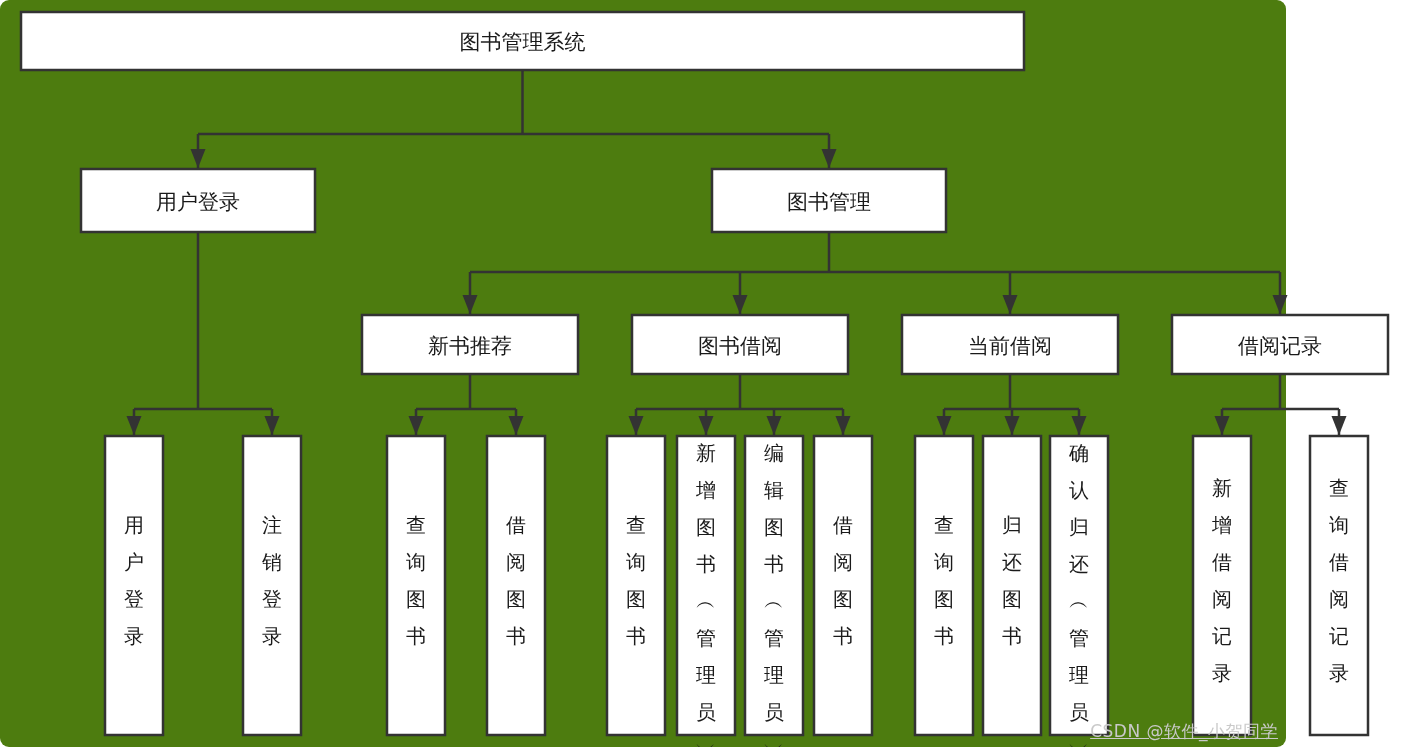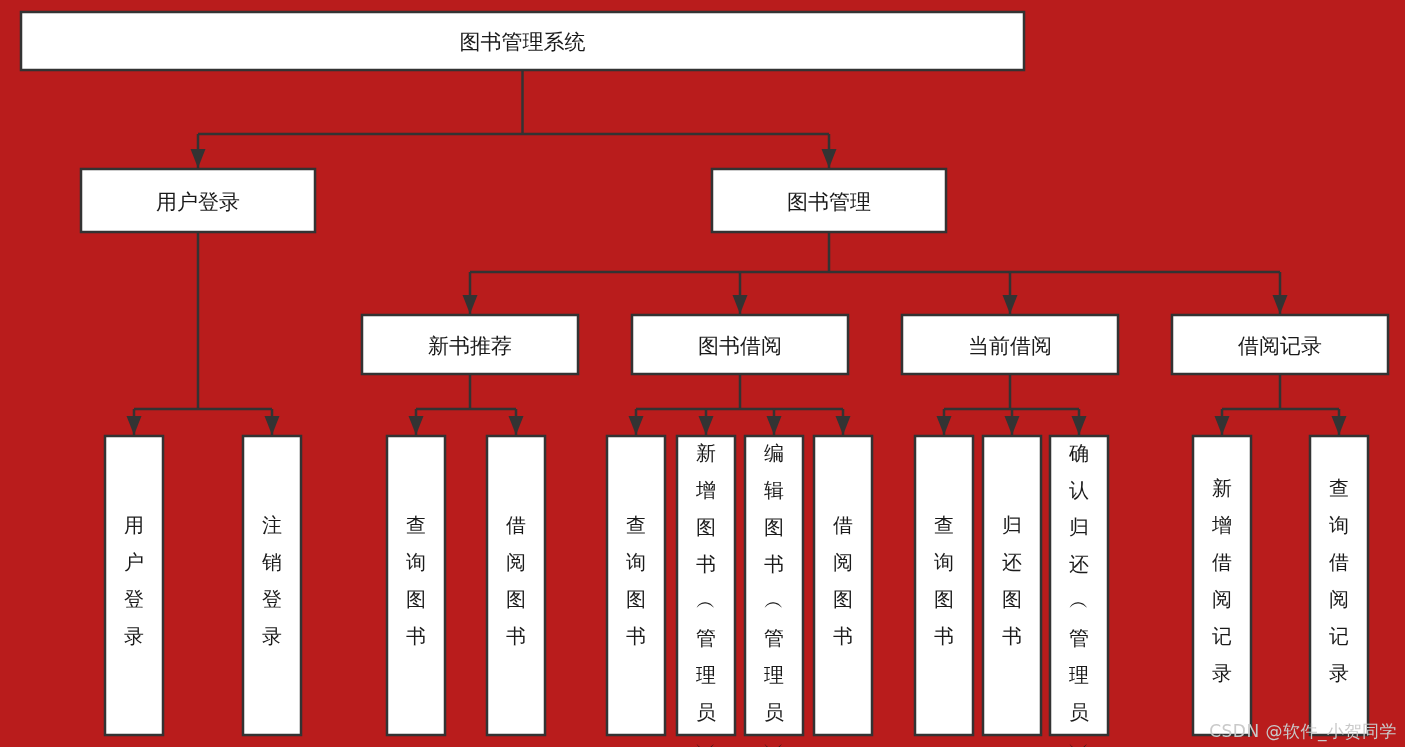--- a/index.html
+++ b/index.html
@@ -8,23 +8,24 @@
     background: #ffffff;
   }
   body {
     width: 1405px;
     height: 747px;
     font-family: "DejaVu Sans", "Liberation Sans", sans-serif;
     overflow: hidden;
   }
   #diagram-root {
     position: relative;
-    width: 1405px;
+    width: 1286px;
     height: 747px;
-    background: #b91c1c;
+    background: #4d7c0f;
+    border-radius: 9px;
   }
   svg.canvas {
     position: absolute;
     top: 0;
     left: 0;
     width: 1405px;
     height: 747px;
   }
   .node-box {
     fill: #ffffff;
@@ -57,20 +58,21 @@
   .watermark-text {
     position: absolute;
     right: 8px;
     bottom: 4px;
     font-family: "DejaVu Sans", "Liberation Sans", sans-serif;
     font-size: 17px;
     color: #c9c9c9;
     white-space: nowrap;
     letter-spacing: 0.5px;
     user-select: none;
+    text-decoration: underline;
   }
 </style>
 </head>
 <body>
 
 <div id="diagram-root">
   <svg class="canvas" id="svg-canvas" viewBox="0 0 1405 747">
       <line x1="522.5" y1="70" x2="522.5" y2="134" class="link-line"></line>
       <line x1="198" y1="134" x2="829" y2="134" class="link-line"></line>
       <line x1="198" y1="134" x2="198" y2="168" class="link-line"></line>

